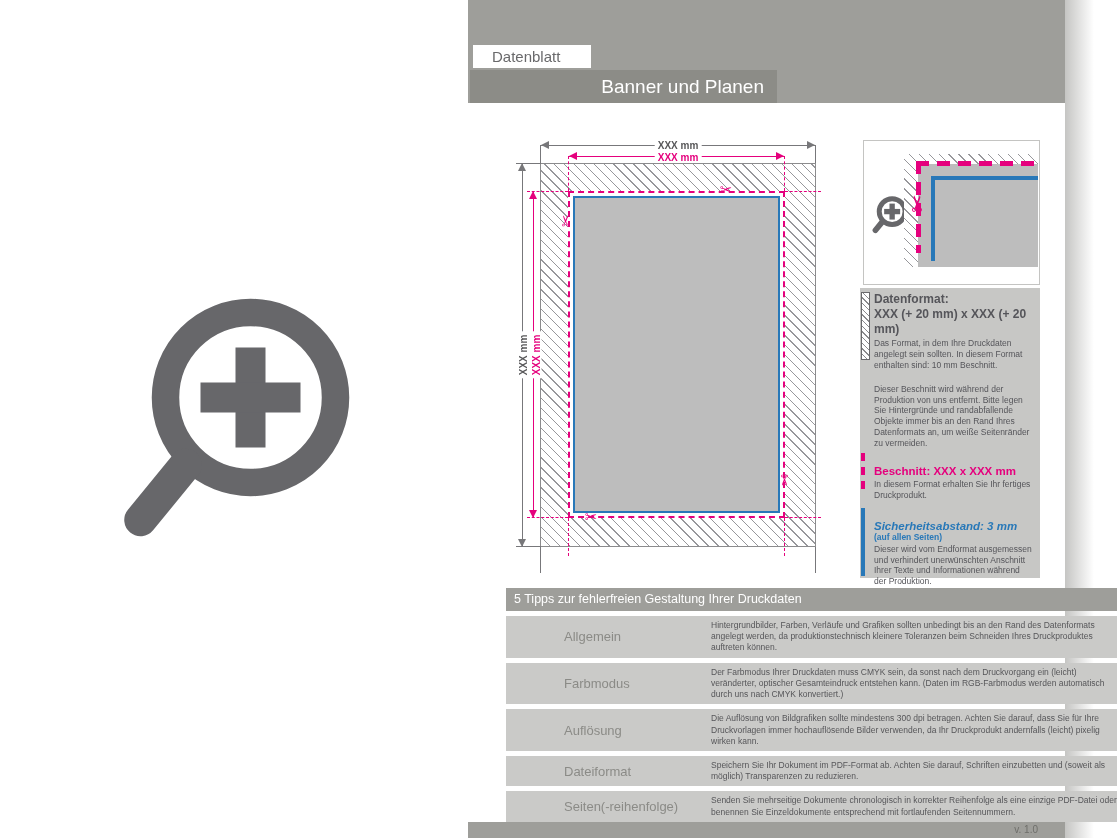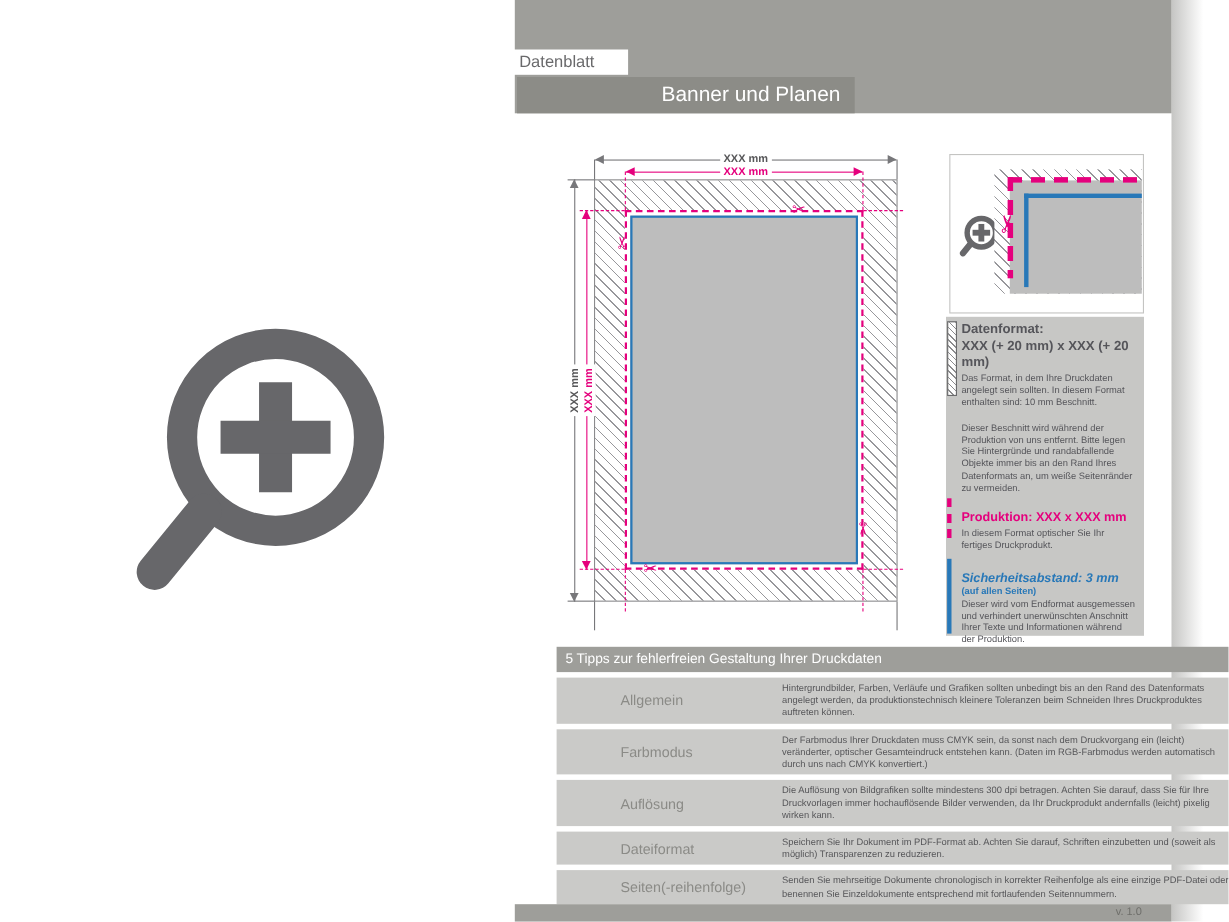--- a/index.html
+++ b/index.html
@@ -93,21 +93,21 @@
   .h40{min-height:40px;} .h38{min-height:38px;} .h30{min-height:30px;}
 </style>
 </head>
 <body>
 
 <div class="canvas">
 
   <div class="abs page"></div>
   <div class="abs shadow"></div>
   <div class="abs hdr-band" style="left:468px;"></div>
-  <div class="abs datenblatt" style="left:453px;">Datenblatt</div>
+  <div class="abs datenblatt" style="left:473px;">Datenblatt</div>
   <div class="abs titlebar" style="left:470px;">Banner und Planen</div>
 
   <div class="abs bigzoom">
     <svg width="250" height="280" viewBox="0 0 100 112">
       <circle cx="53" cy="47" r="34" fill="none" stroke="#67676a" stroke-width="11"></circle>
       <line x1="27" y1="74" x2="9" y2="96" stroke="#67676a" stroke-width="13" stroke-linecap="round"></line>
       <rect x="47" y="27" width="12" height="40" fill="#67676a"></rect>
       <rect x="33" y="41" width="40" height="12" fill="#67676a"></rect>
     </svg>
   </div>
@@ -175,22 +175,22 @@
       <div class="abs d-blue-left"></div>
       <span class="abs scissors" style="left:4px;top:42px;transform:rotate(-90deg);font-size:22px;">✂</span>
     </div>
   </div>
 
   <div class="abs info">
     <h3>Datenformat:</h3>
     <h3>XXX (+ 20 mm) x XXX (+ 20 mm)</h3>
     <p>Das Format, in dem Ihre Druckdaten angelegt sein sollten. In diesem Format enthalten sind: 10 mm Beschnitt.</p>
     <p style="margin-top:13px;">Dieser Beschnitt wird während der Produktion von uns entfernt. Bitte legen Sie Hintergründe und rand­abfallende Objekte immer bis an den Rand Ihres Datenformats an, um weiße Seitenränder zu vermeiden.</p>
-    <h3 class="h-m" style="margin-top:15px;">Produktion: XXX x XXX mm</h3>
-    <p>In diesem Format optischer Sie Ihr fertiges Druckprodukt.</p>
+    <h3 class="h-m" style="margin-top:15px;">Beschnitt: XXX x XXX mm</h3>
+    <p>In diesem Format erhalten Sie Ihr fertiges Druckprodukt.</p>
     <h3 class="h-b" style="margin-top:18px;">Sicherheitsabstand: 3 mm</h3>
     <div class="sub-b">(auf allen Seiten)</div>
     <p>Dieser wird vom Endformat ausgemessen und verhindert unerwünschten Anschnitt Ihrer Texte und Informationen während der Produktion.</p>
   </div>
   <div class="abs legend-hatch"></div>
   <div class="abs legend-mdash"></div>
   <div class="abs legend-blue"></div>
 
   <div class="abs tips">
     <div class="tips-hdr">5 Tipps zur fehlerfreien Gestaltung Ihrer Druckdaten</div>

